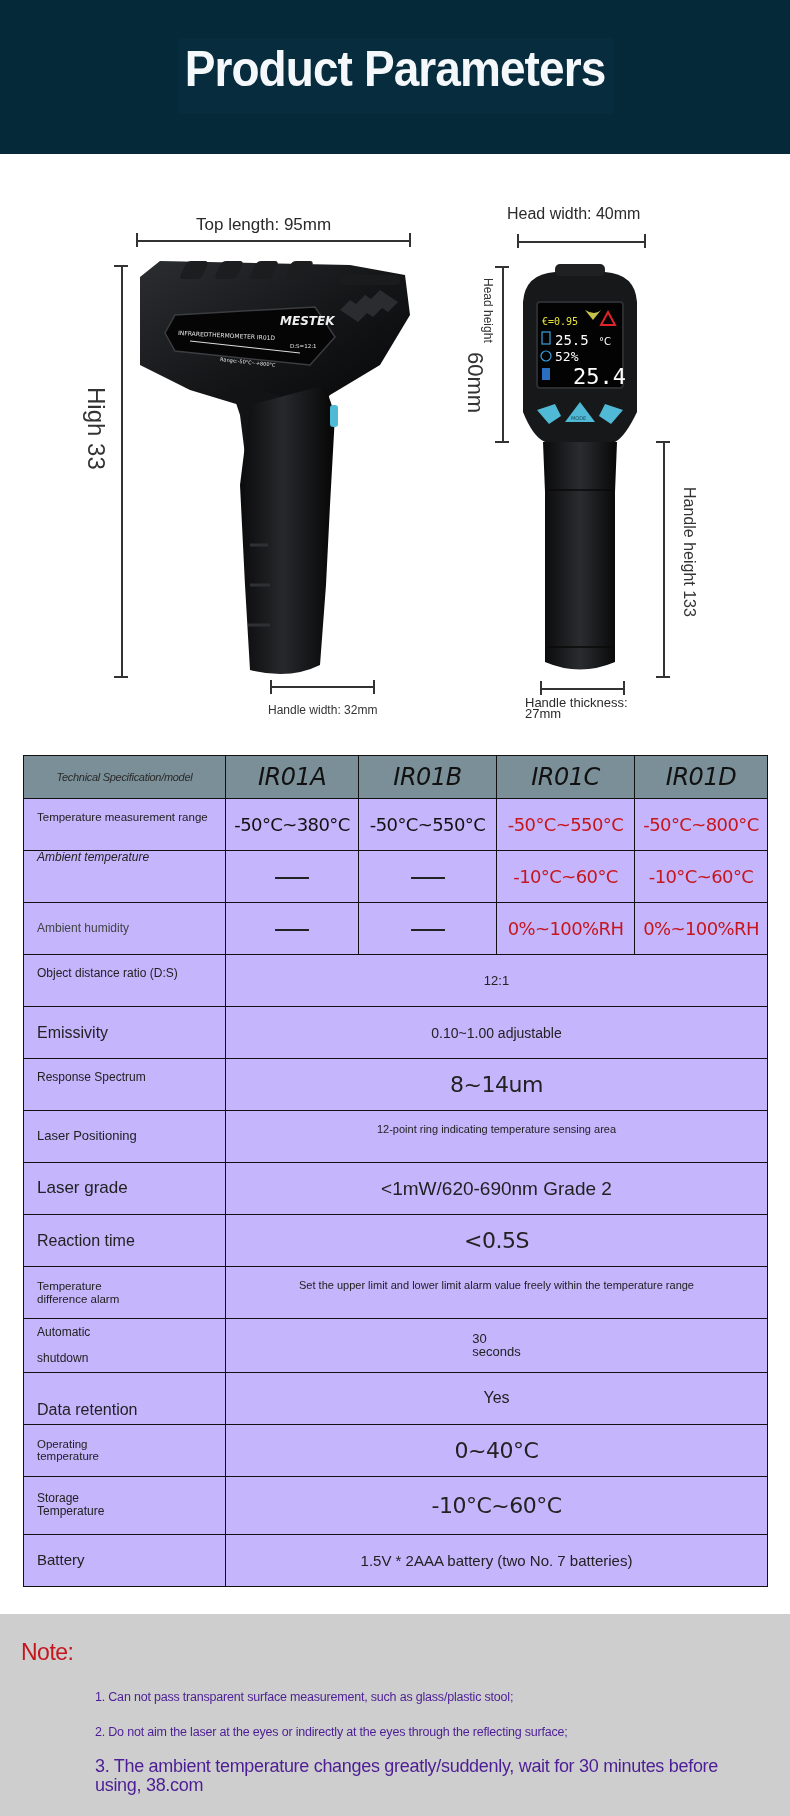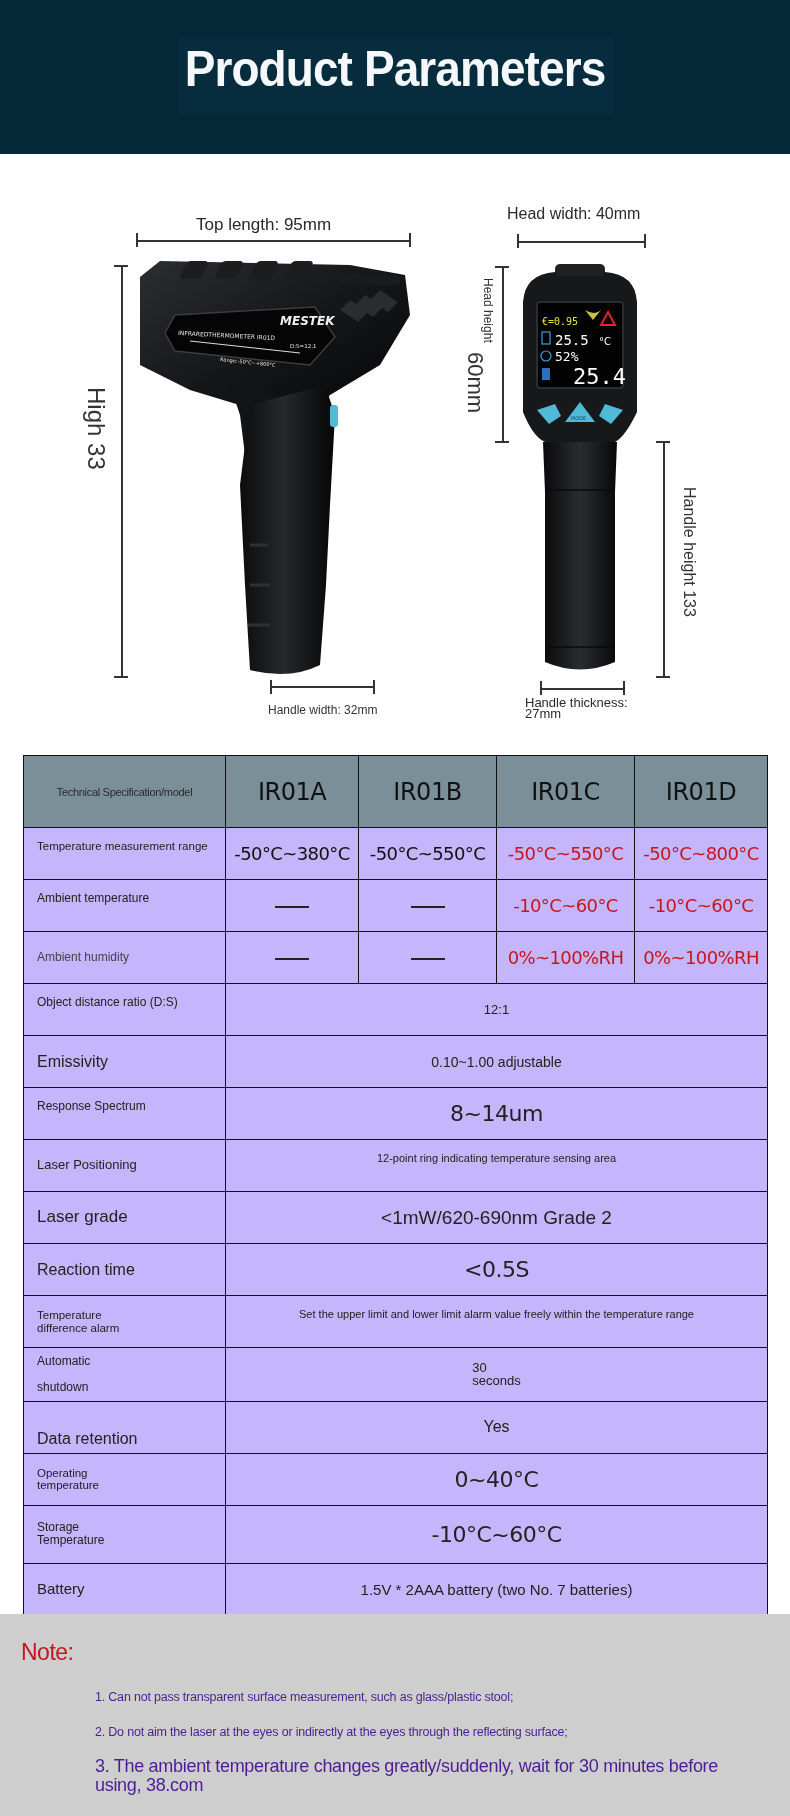--- a/index.html
+++ b/index.html
@@ -20,21 +20,21 @@
   .tick-v { position: absolute; width: 1.5px; height: 14px; background: #333; }
   .tick-h { position: absolute; height: 1.5px; width: 14px; background: #333; }
   .rot-cw { position: absolute; transform-origin: left top; transform: rotate(90deg); white-space: nowrap; color: #333; }
 
   
   .illus { position: absolute; }
 
   
   table.spec { position: absolute; left: 23px; top: 755px; width: 744px; border-collapse: collapse; table-layout: fixed; }
   table.spec td, table.spec th { border: 1.5px solid #111; text-align: center; vertical-align: middle; }
-  table.spec th { background: #7a8f97; height: 72px; font-family: "DejaVu Sans", sans-serif; font-weight: normal; font-size: 24px; color: #111; letter-spacing: -0.5px; }
+  table.spec th { background: #7a8f97; height: 43px; font-family: "DejaVu Sans", sans-serif; font-weight: normal; font-size: 24px; color: #111; letter-spacing: -0.5px; font-style: italic; }
   table.spec th.first { font-family: "Liberation Sans", sans-serif; font-size: 11px; color: #2a2a2a; letter-spacing: -0.3px; }
   table.spec td { height: 52px; background: #c4b5fd; }
   td.label { text-align: left !important; padding-left: 13px; font-size: 12px; color: #222; font-family: "Liberation Sans", sans-serif; line-height: 1.1; }
   td.label.lg { font-size: 16px; }
   td.label.md { font-size: 13px; }
   td.val { font-family: "DejaVu Sans", sans-serif; font-size: 18px; color: #111; letter-spacing: -0.6px; }
   td.val.red { color: #c6161c; }
   td.span { font-family: "Liberation Sans", sans-serif; font-size: 15px; color: #222; }
   td.span.sm { font-size: 11px; }
   td.span.lg { font-size: 19px; }
@@ -187,21 +187,21 @@
   </tr>
 
   <tr>
     <td class="label" style="font-size:11.5px; vertical-align:top; padding-top:12px;">Temperature measurement range</td>
     <td class="val">-50°C~380°C</td>
     <td class="val">-50°C~550°C</td>
     <td class="val red">-50°C~550°C</td>
     <td class="val red">-50°C~800°C</td>
   </tr>
   <tr>
-    <td class="label" style="vertical-align:top; padding-top:12px;">Ambient temperature</td>
+    <td class="label" style="vertical-align:top; padding-top:0;font-style:italic;">Ambient temperature</td>
     <td class="val"><span class="dash"></span></td>
     <td class="val"><span class="dash"></span></td>
     <td class="val red">-10°C~60°C</td>
     <td class="val red">-10°C~60°C</td>
   </tr>
   <tr>
     <td class="label" style="color:#444;">Ambient humidity</td>
     <td class="val"><span class="dash"></span></td>
     <td class="val"><span class="dash"></span></td>
     <td class="val red">0%~100%RH</td>

